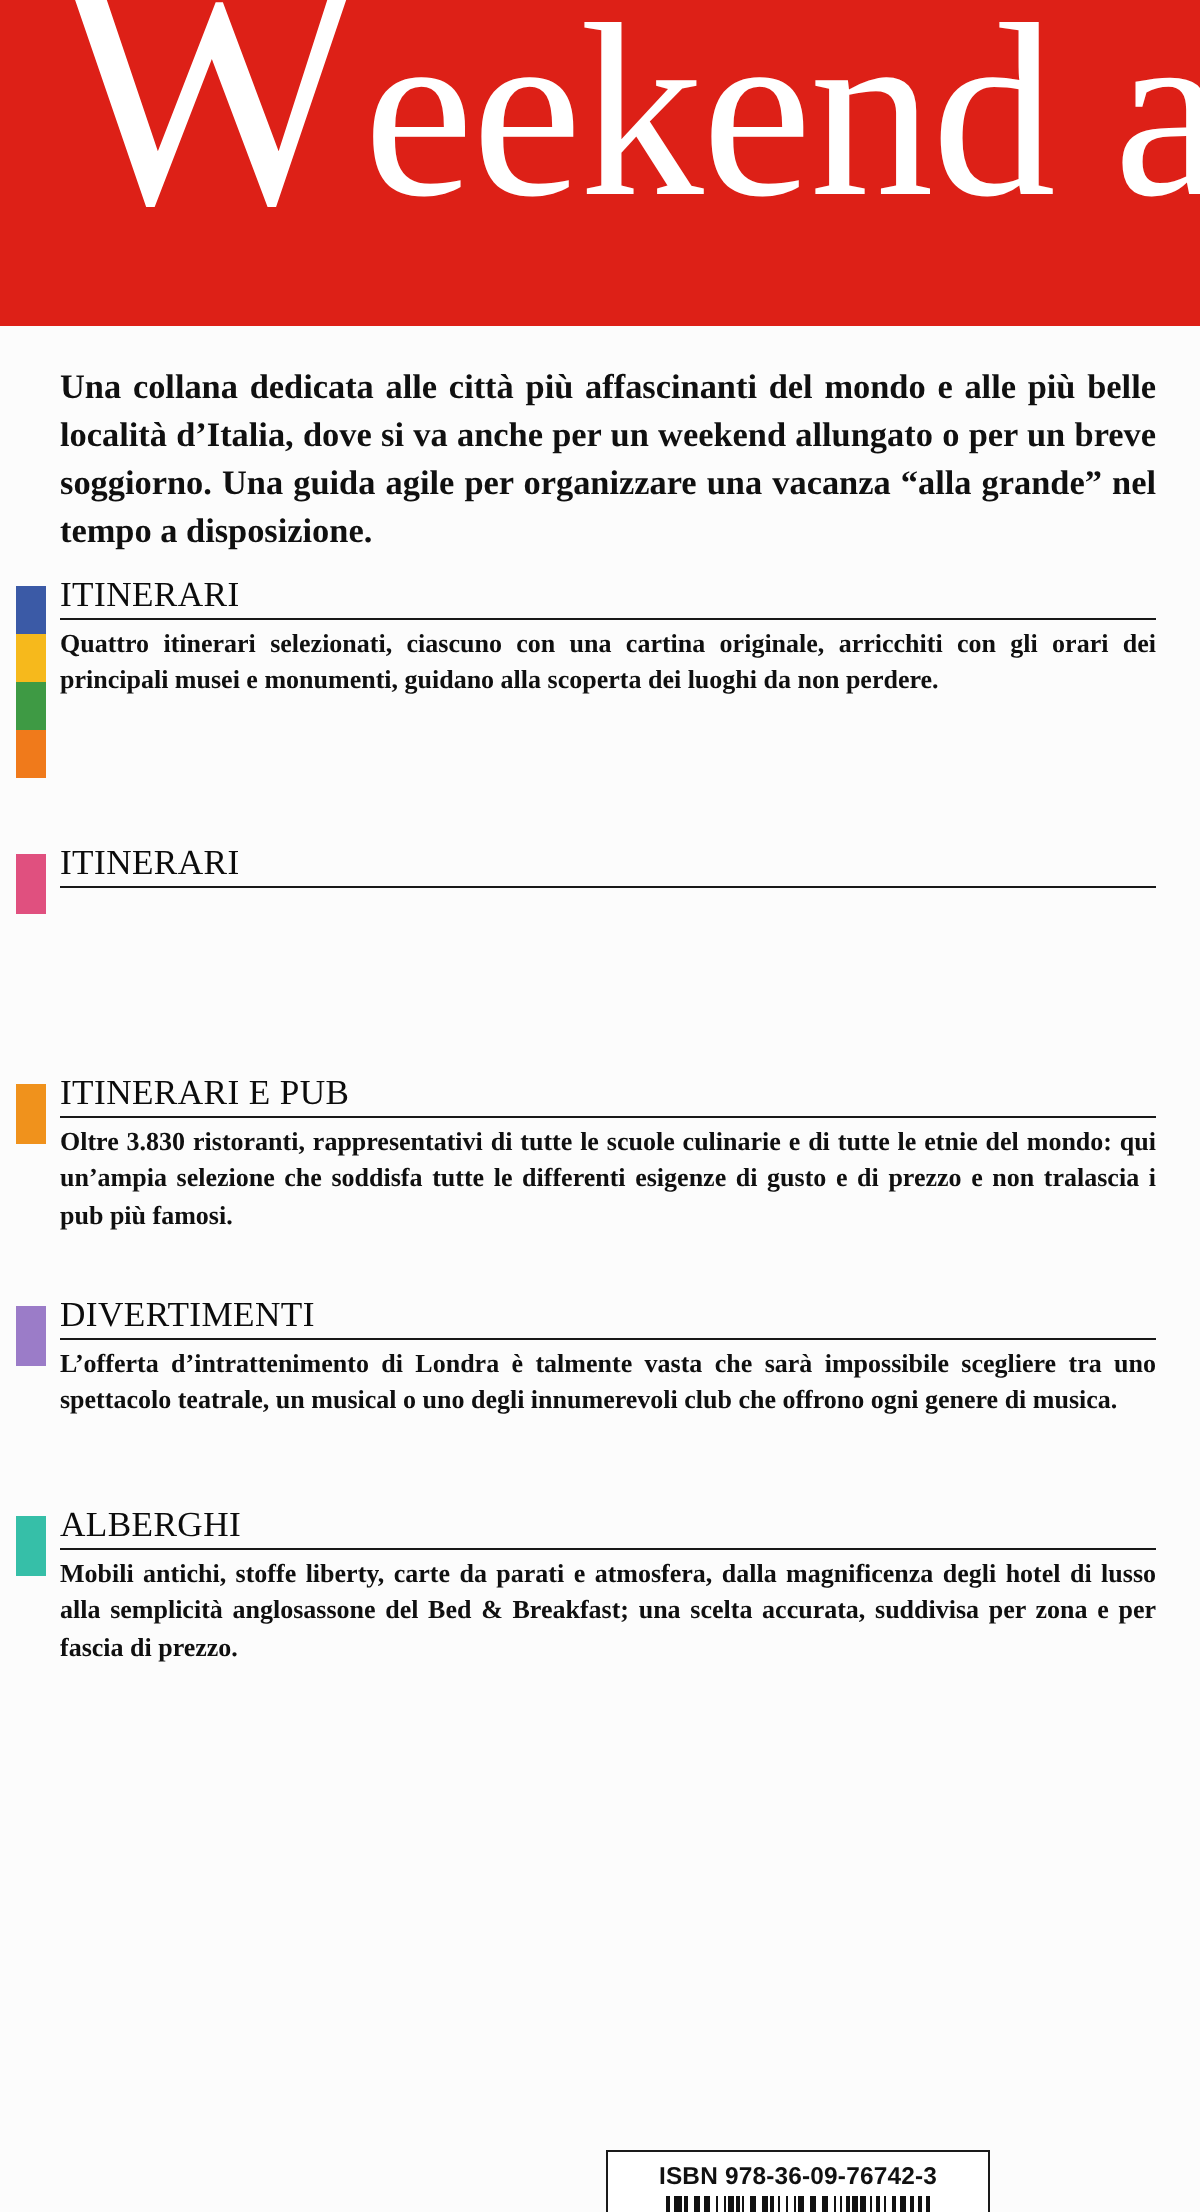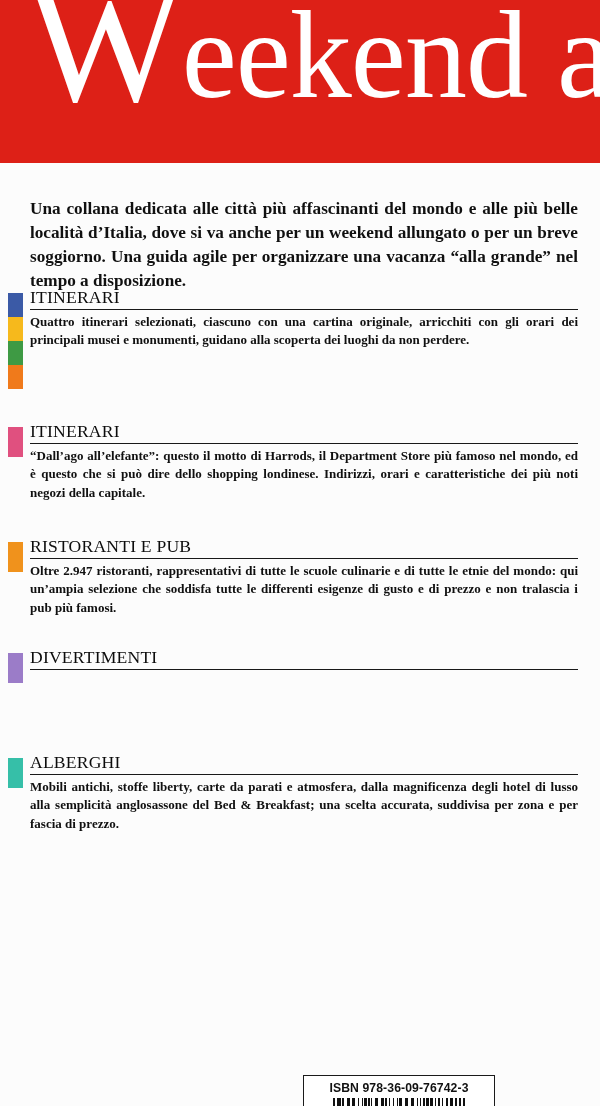--- a/index.html
+++ b/index.html
@@ -50,21 +50,21 @@
     left: 0;
     top: 163px;
     width: 600px;
     height: 943px;
     background: #fcfcfc;
   }
 
   .intro {
     position: absolute;
     left: 30px;
-    top: 17px;
+    top: 2px;
     width: 548px;
     font-size: 17.2px;
     line-height: 1.40;
     font-weight: bold;
     color: #101010;
     text-align: justify;
     text-justify: inter-word;
   }
 
   
@@ -165,38 +165,38 @@
           <div class="section-title">ITINERARI</div>
           <p class="section-text">Quattro itinerari selezionati, ciascuno con una cartina originale, arricchiti con gli orari dei principali musei e monumenti, guidano alla scoperta dei luoghi da non perdere.</p>
         </div>
       </div>
       <div class="section" style="top: 258px;">
         <div class="swatch">
           <span class="seg" style="background: rgb(224, 80, 127); height: 30px;"></span>
         </div>
         <div class="section-body">
           <div class="section-title">ITINERARI</div>
-          <p class="section-text">“Dall’ago all’elefante”: questo il motto di Harrods, il Department Store più famoso nel mondo, ed è questo che si può dire dello shopping londinese. Indirizzi, orari e caratteristiche dei più noti negozi della capitale.</p>
         </div>
       </div>
       <div class="section" style="top: 373px;">
         <div class="swatch">
           <span class="seg" style="background: rgb(240, 146, 28); height: 30px;"></span>
         </div>
         <div class="section-body">
-          <div class="section-title">RISTORANTI E PUB</div>
-          <p class="section-text">Oltre 2.947 ristoranti, rappresentativi di tutte le scuole culinarie e di tutte le etnie del mondo: qui un’ampia selezione che soddisfa tutte le differenti esigenze di gusto e di prezzo e non tralascia i pub più famosi.</p>
+          <div class="section-title">ITINERARI E PUB</div>
+          <p class="section-text">Oltre 3.830 ristoranti, rappresentativi di tutte le scuole culinarie e di tutte le etnie del mondo: qui un’ampia selezione che soddisfa tutte le differenti esigenze di gusto e di prezzo e non tralascia i pub più famosi.</p>
         </div>
       </div>
       <div class="section" style="top: 484px;">
         <div class="swatch">
           <span class="seg" style="background: rgb(155, 124, 200); height: 30px;"></span>
         </div>
         <div class="section-body">
           <div class="section-title">DIVERTIMENTI</div>
+          <p class="section-text">L’offerta d’intrattenimento di Londra è talmente vasta che sarà impossibile scegliere tra uno spettacolo teatrale, un musical o uno degli innumerevoli club che offrono ogni genere di musica.</p>
         </div>
       </div>
       <div class="section" style="top: 589px;">
         <div class="swatch">
           <span class="seg" style="background: rgb(54, 191, 168); height: 30px;"></span>
         </div>
         <div class="section-body">
           <div class="section-title">ALBERGHI</div>
           <p class="section-text">Mobili antichi, stoffe liberty, carte da parati e atmosfera, dalla magnificenza degli hotel di lusso alla semplicità anglosassone del Bed &amp; Breakfast; una scelta accurata, suddivisa per zona e per fascia di prezzo.</p>
         </div>

